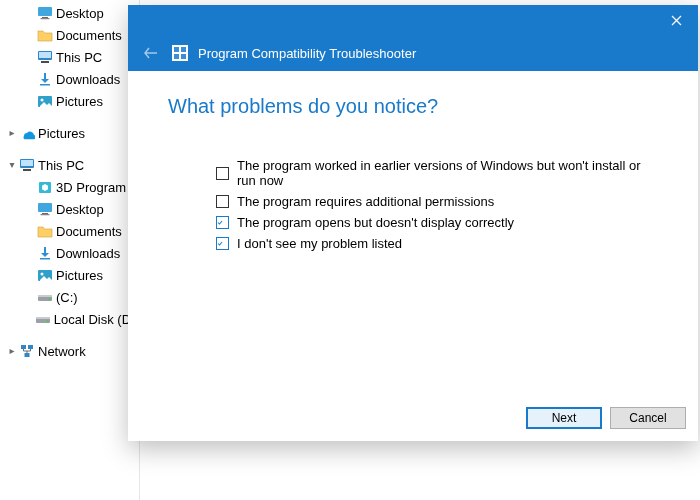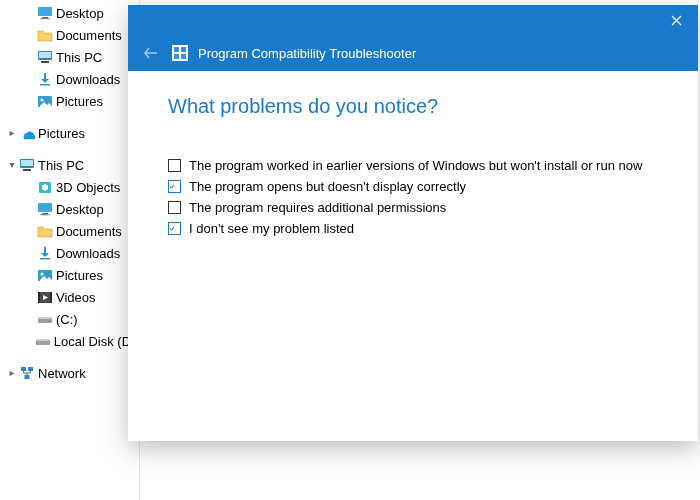--- a/index.html
+++ b/index.html
@@ -125,20 +125,21 @@
     font-weight: 400;
     margin: 0 0 40px 0;
   }
   .options { display: flex; flex-direction: column; gap: 6px; }
   .opt {
     display: flex;
     align-items: center;
     gap: 8px;
     font-size: 13px;
     color: #000;
+    margin-left: 48px;
   }
   .chk {
     width: 13px; height: 13px;
     border: 1px solid #333;
     display: inline-flex;
     align-items: center;
     justify-content: center;
     background: #fff;
     flex-shrink: 0;
   }
@@ -297,21 +298,21 @@
       </span>
       <span class="lbl">This PC</span>
     </div>
     <div class="tree-item child">
       <span class="chev hidden"></span>
       <span class="ico">
         <svg class="ic" viewBox="0 0 16 16">
           <use href="#i-3d"></use>
         </svg>
       </span>
-      <span class="lbl">3D Objects</span>
+      <span class="lbl">3D Program</span>
     </div>
     <div class="tree-item child">
       <span class="chev hidden"></span>
       <span class="ico">
         <svg class="ic" viewBox="0 0 16 16">
           <use href="#i-desktop"></use>
         </svg>
       </span>
       <span class="lbl">Desktop</span>
     </div>
@@ -334,29 +335,20 @@
       <span class="lbl">Downloads</span>
     </div>
     <div class="tree-item child">
       <span class="chev hidden"></span>
       <span class="ico">
         <svg class="ic" viewBox="0 0 16 16">
           <use href="#i-pictures"></use>
         </svg>
       </span>
       <span class="lbl">Pictures</span>
-    </div>
-    <div class="tree-item child">
-      <span class="chev hidden"></span>
-      <span class="ico">
-        <svg class="ic" viewBox="0 0 16 16">
-          <use href="#i-videos"></use>
-        </svg>
-      </span>
-      <span class="lbl">Videos</span>
     </div>
     <div class="tree-item child">
       <span class="chev">▸</span>
       <span class="ico">
         <svg class="ic" viewBox="0 0 16 16">
           <use href="#i-drive"></use>
         </svg>
       </span>
       <span class="lbl">(C:)</span>
     </div>
@@ -398,34 +390,42 @@
     <span class="dialog-title">Program Compatibility Troubleshooter</span>
   </div>
   <div class="dialog-body">
     <h1 class="dialog-heading">What problems do you notice?</h1>
     <div class="options" id="options">
         <label class="opt">
           <span class="chk"></span>
           <span>The program worked in earlier versions of Windows but won't install or run now</span>
         </label>
         <label class="opt">
+          <span class="chk"></span>
+          <span>The program requires additional permissions</span>
+        </label>
+        <label class="opt">
           <span class="chk checked">
             <svg viewBox="0 0 12 12">
               <use href="#i-check"></use>
             </svg>
           </span>
           <span>The program opens but doesn't display correctly</span>
-        </label>
-        <label class="opt">
-          <span class="chk"></span>
-          <span>The program requires additional permissions</span>
         </label>
         <label class="opt">
           <span class="chk checked">
             <svg viewBox="0 0 12 12">
               <use href="#i-check"></use>
             </svg>
           </span>
           <span>I don't see my problem listed</span>
         </label>
       </div>
   </div>
+  <div class="dialog-footer">
+    <div class="btn primary">
+        <span>Next</span>
+      </div>
+    <div class="btn">
+        <span>Cancel</span>
+      </div>
+  </div>
 </div>
 
 </body></html>

